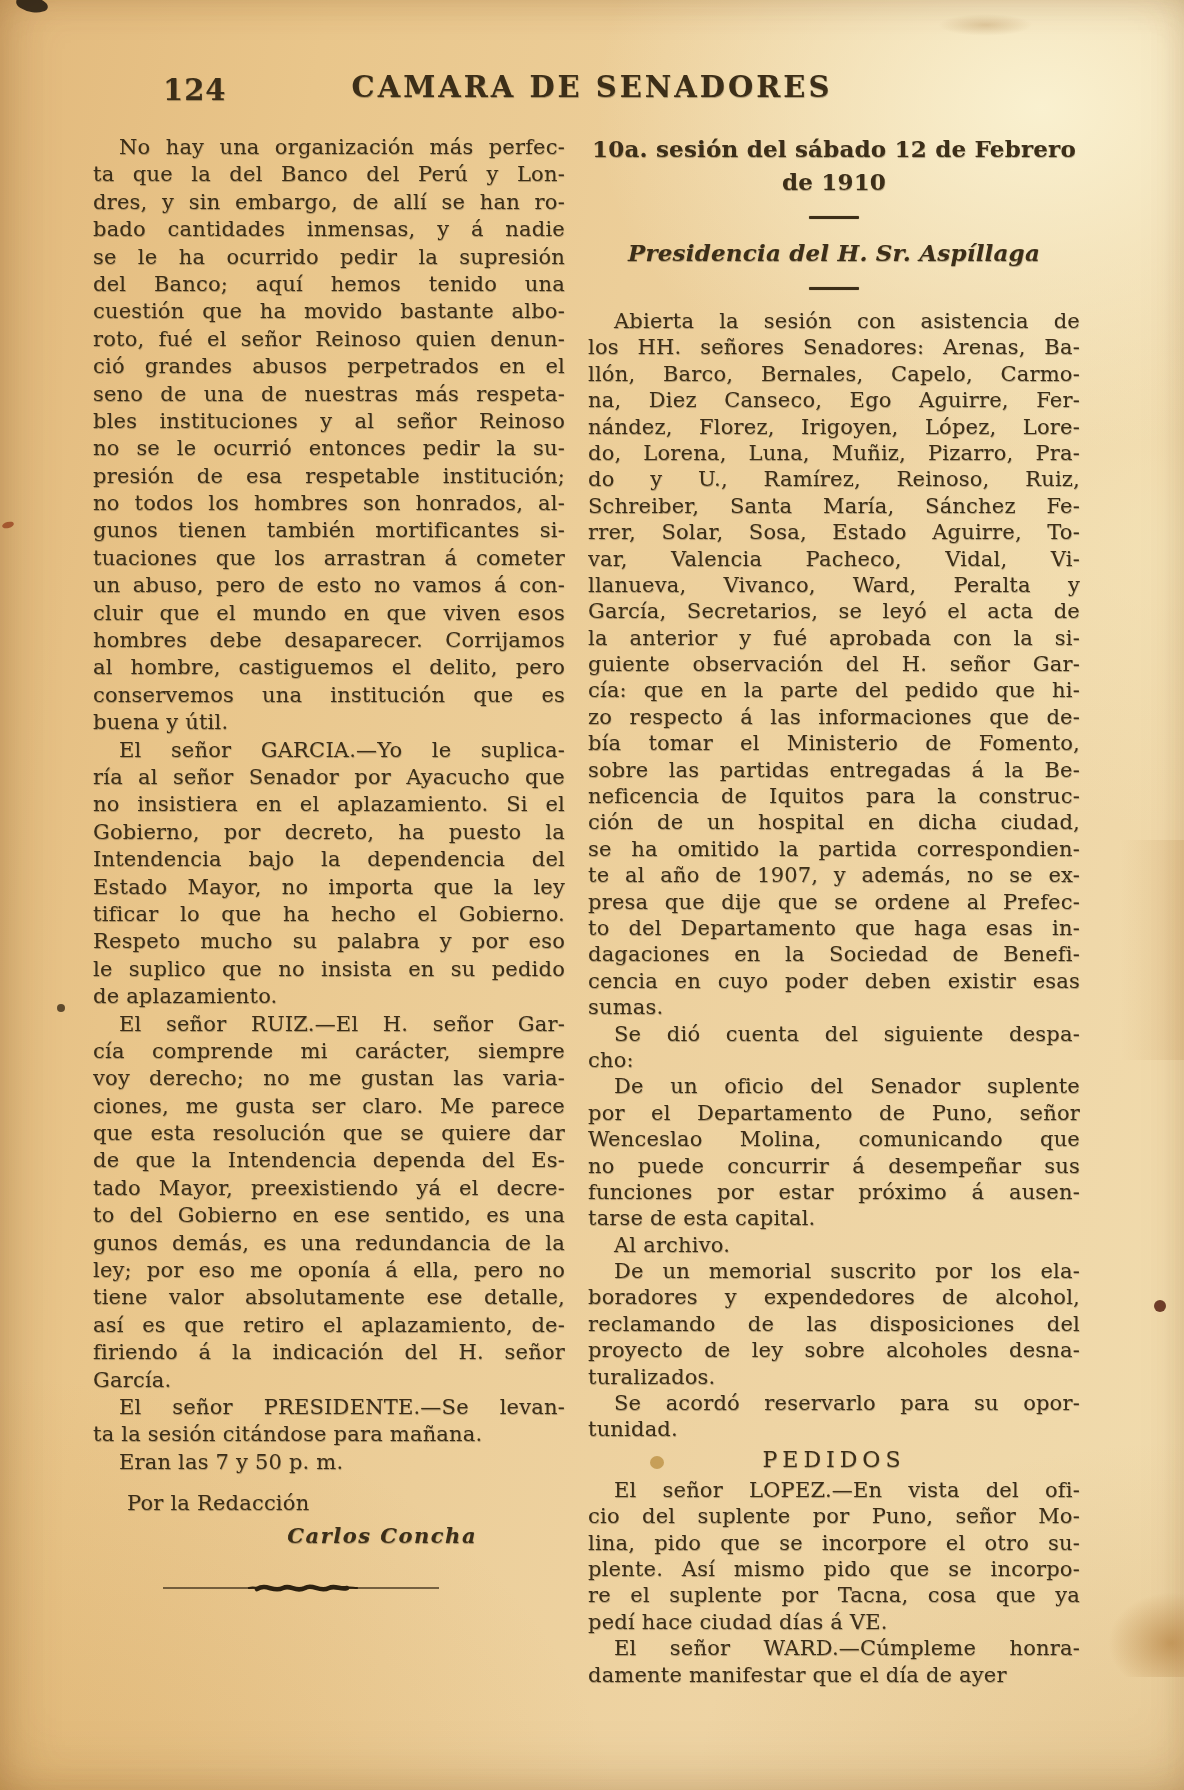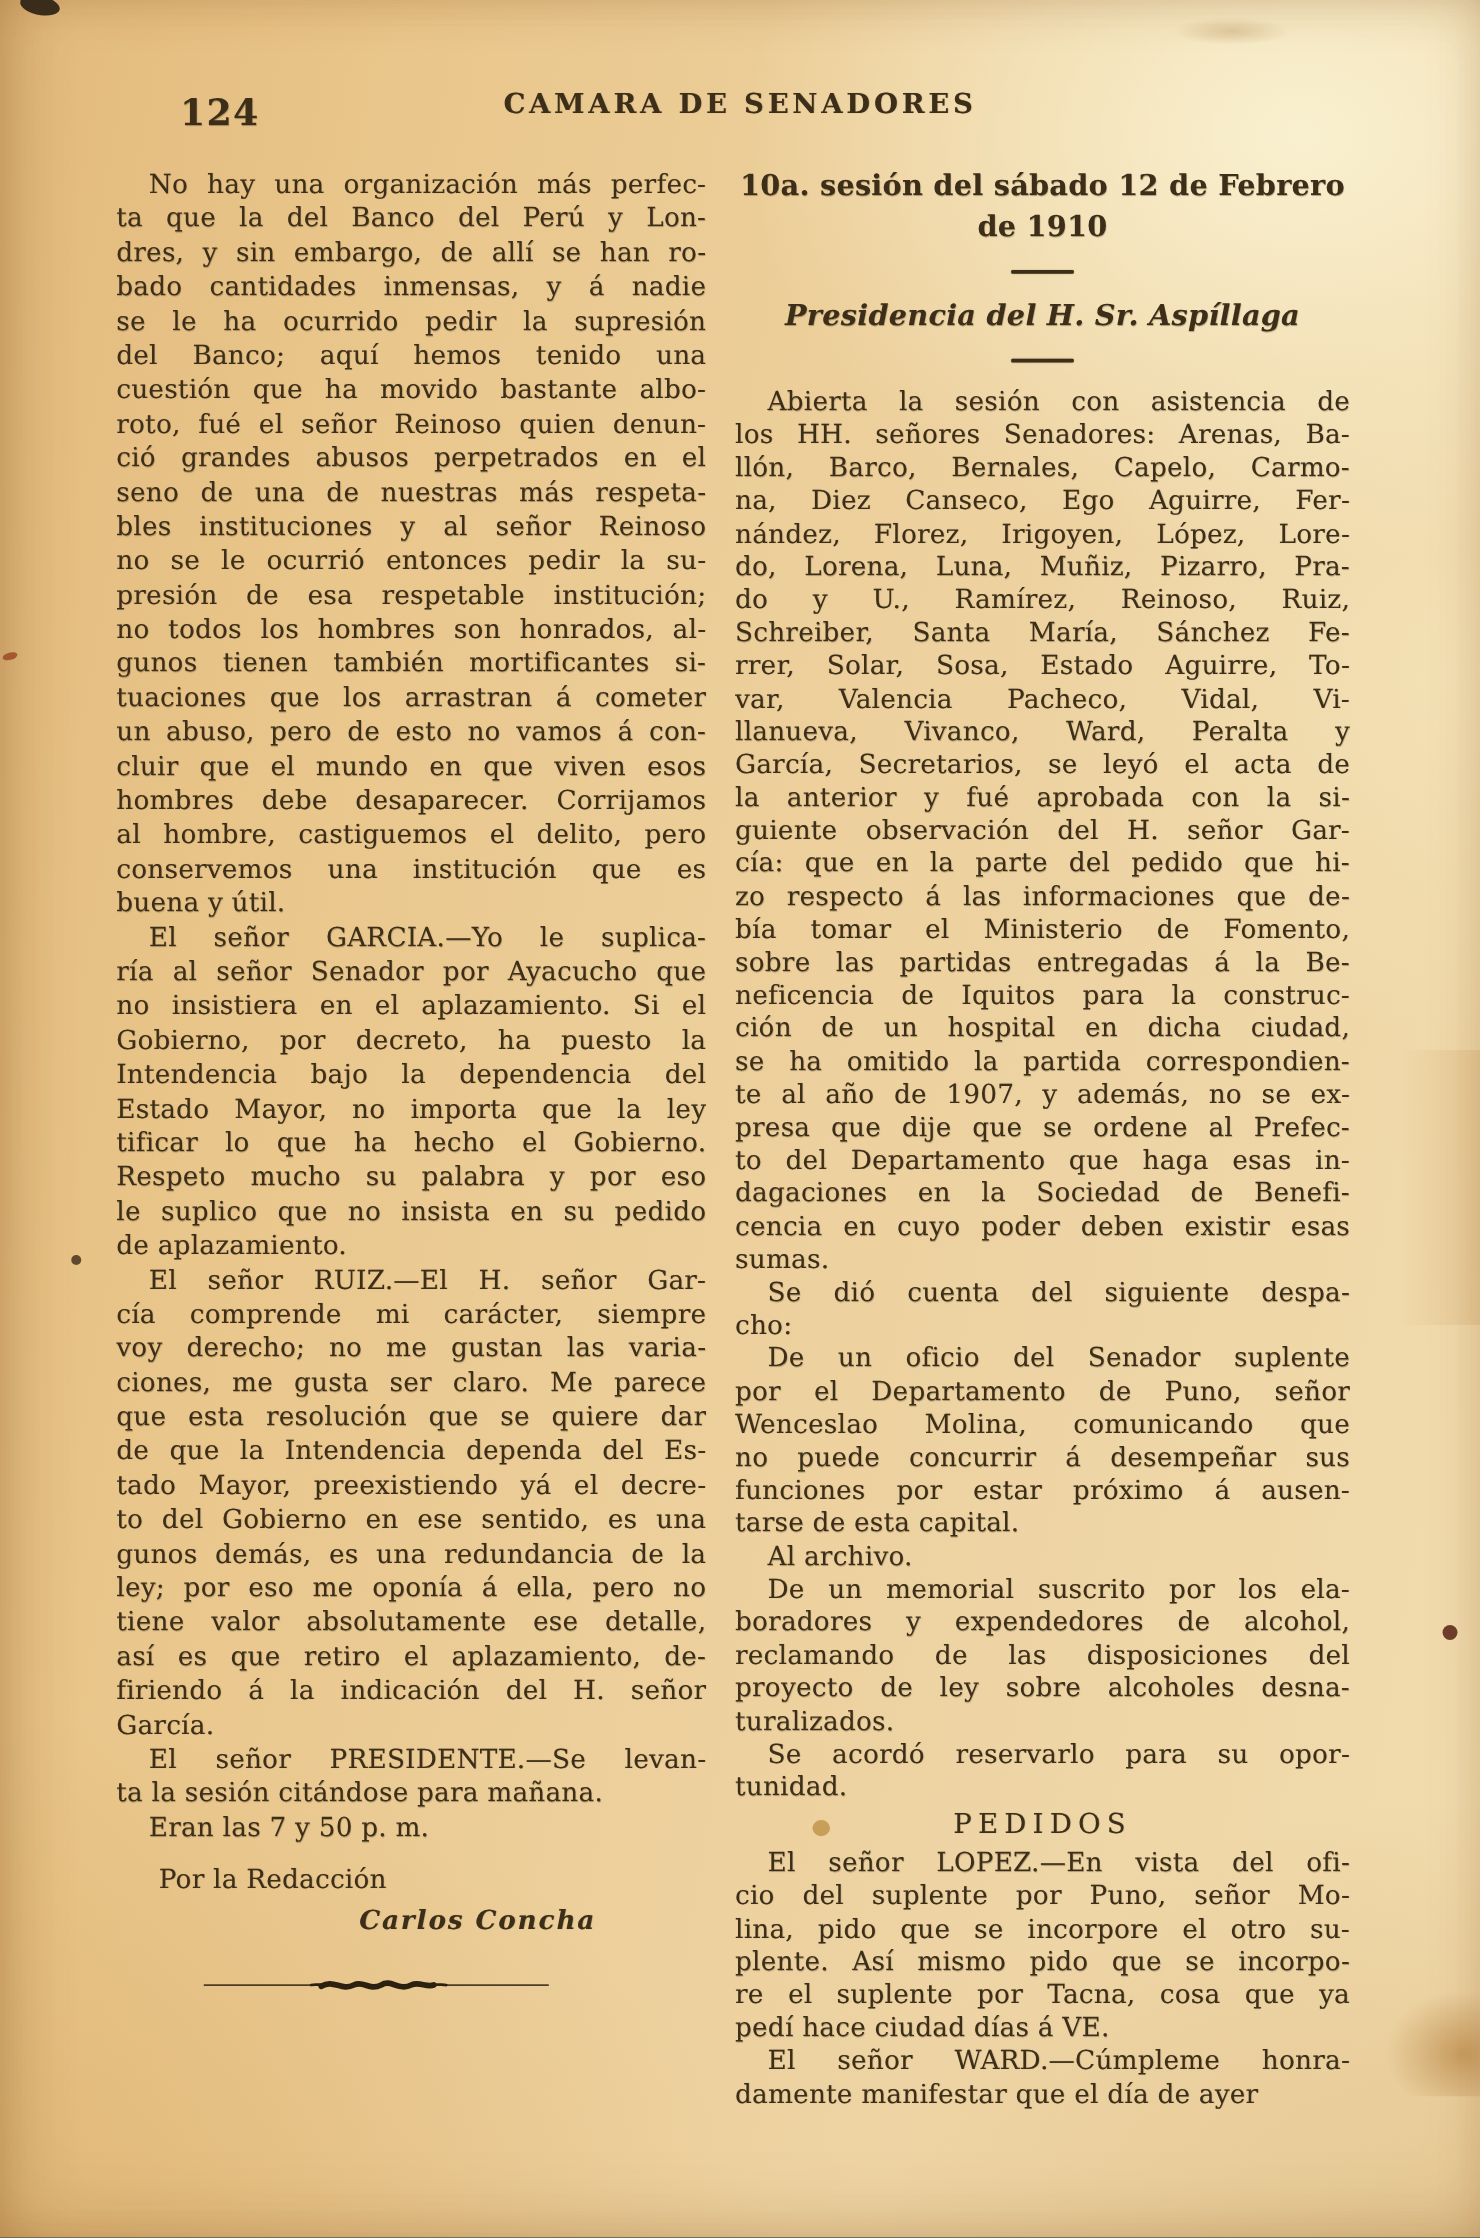--- a/index.html
+++ b/index.html
@@ -20,24 +20,24 @@
       inset 22px 0 55px -18px rgba(120,70,20,0.30),
       inset -12px 0 45px -22px rgba(120,70,20,0.18),
       inset 0 -26px 70px -28px rgba(130,80,25,0.22),
       inset 0 16px 50px -28px rgba(130,80,25,0.12);
   }
   .ink { text-shadow:0.4px 0.5px 0.7px rgba(58,44,22,0.38); }
 
   
   .hdr-title {
     position:absolute; top:70px; left:0; right:0;
-    text-align:center; font-weight:bold; font-size:22px; letter-spacing:3px;
+    text-align:center; font-weight:bold; font-size:29px; letter-spacing:3px;
   }
   .hdr-pagenum {
-    position:absolute; top:73px; left:144px;
+    position:absolute; top:73px; left:163px;
     font-weight:bold; font-size:29px; letter-spacing:1px;
   }
 
   
   .col { position:absolute; font-size:21px; letter-spacing:0.2px; }
   .col-left  { top:134px; left:93px;  width:472px; line-height:27.4px; }
   .col-right { top:128px; left:588px; width:492px; line-height:26.4px; }
 
   .line { text-align:justify; text-align-last:justify; text-justify:inter-word;
           overflow:hidden; }

